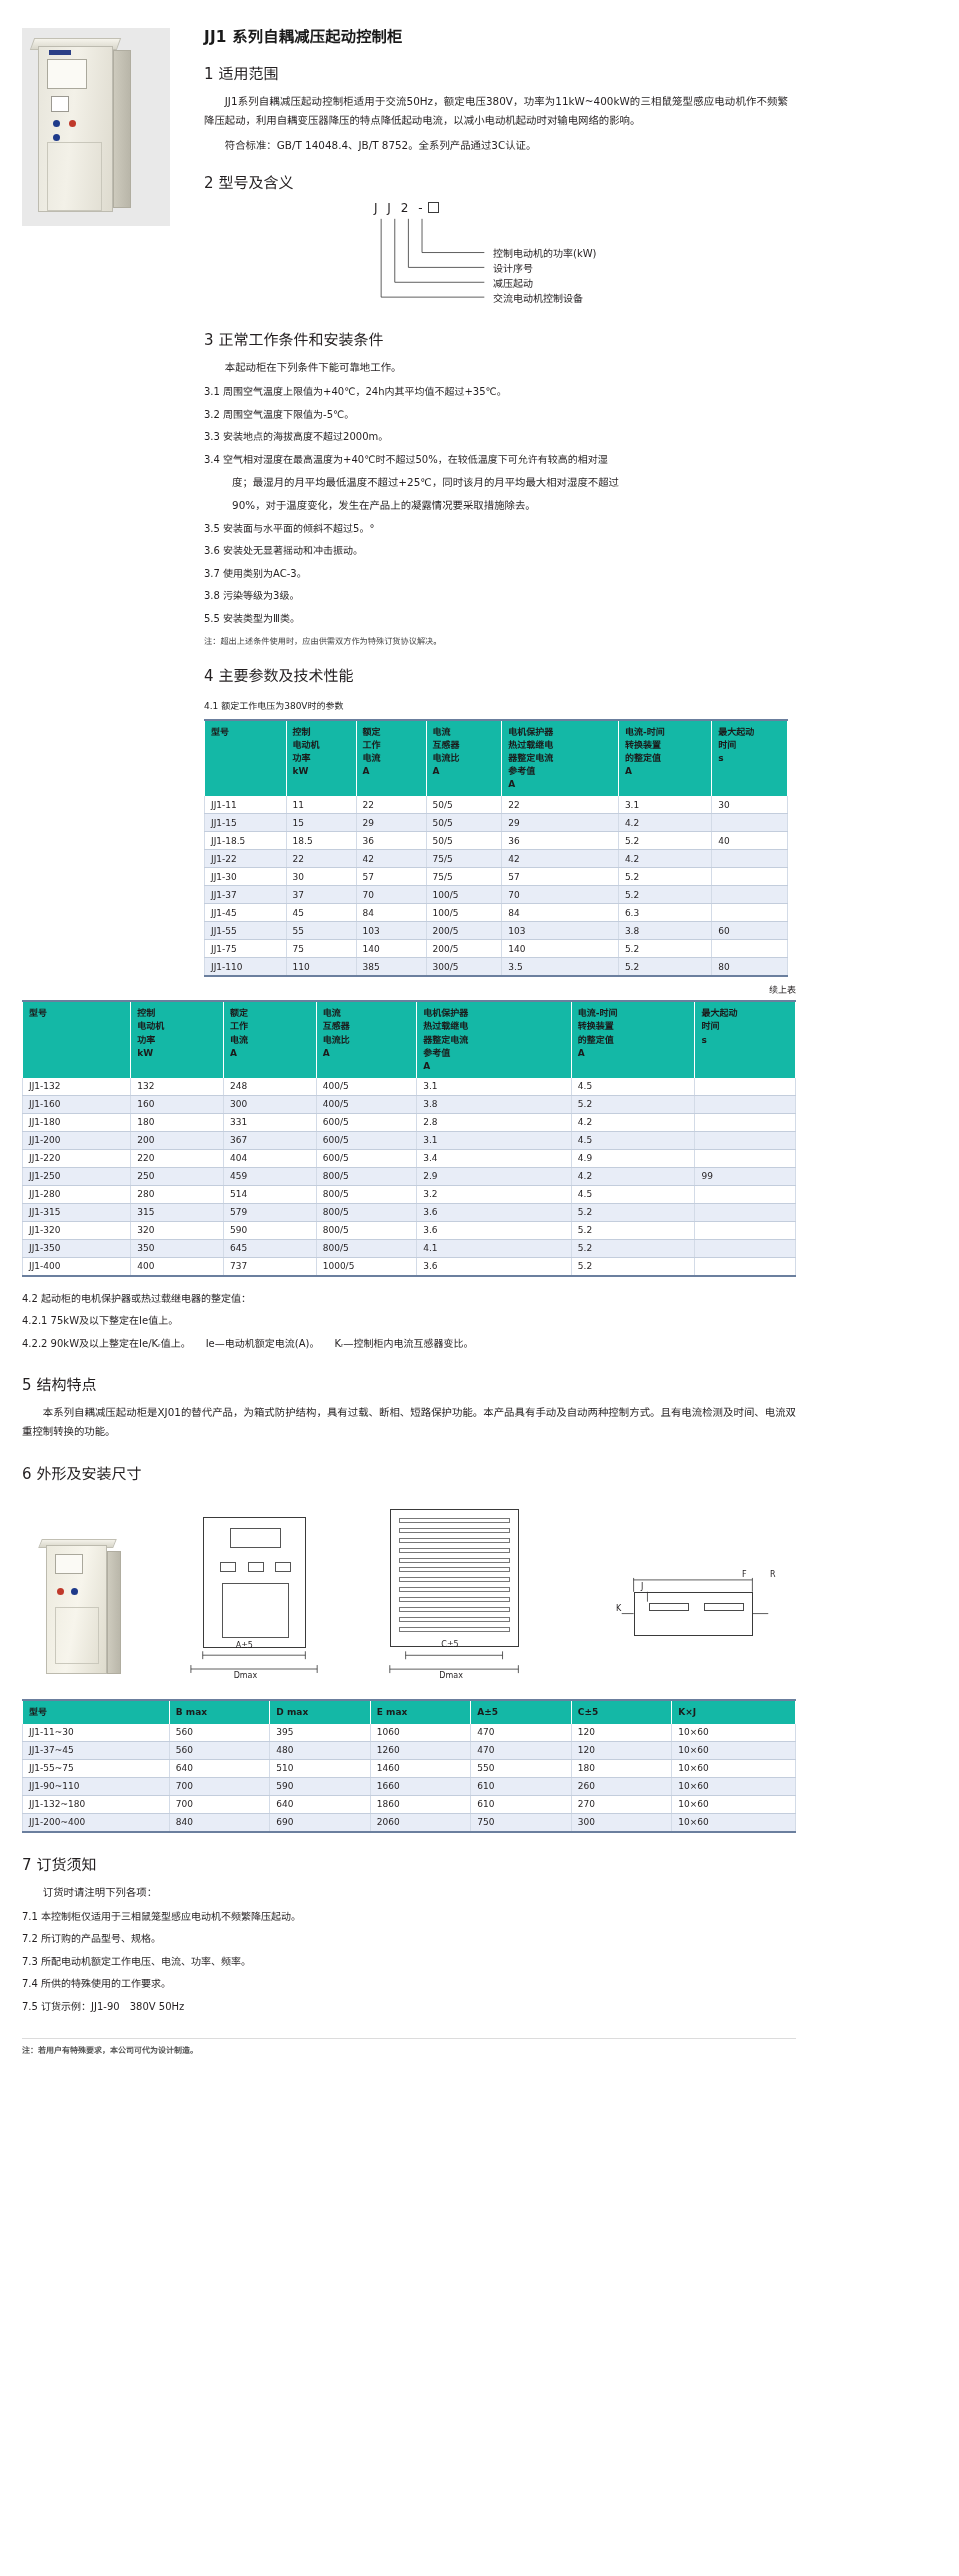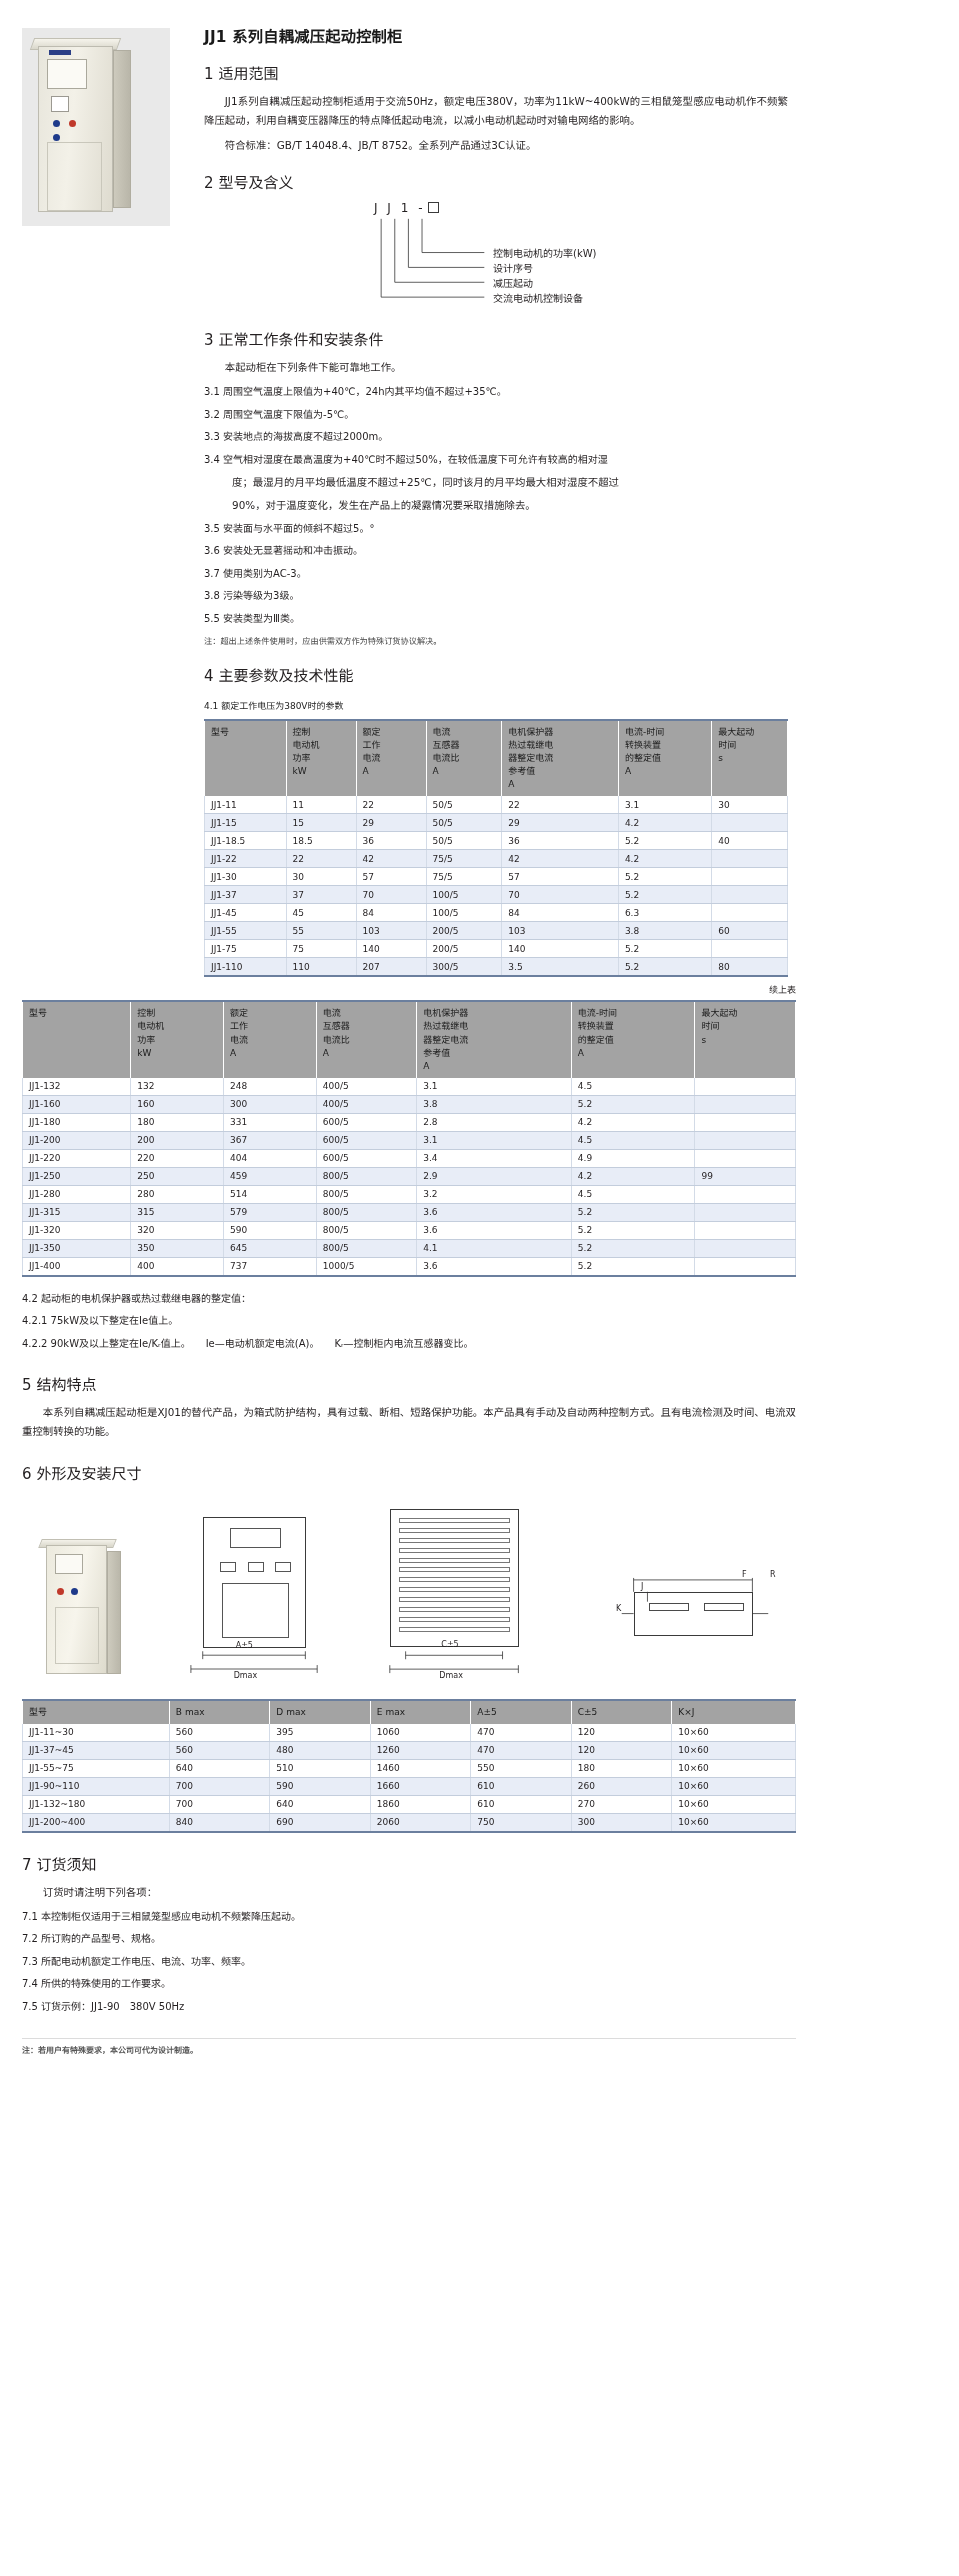--- a/index.html
+++ b/index.html
@@ -69,21 +69,21 @@
     display:inline-block; width:11px; height:11px; border:1px solid #3a3a3a;
     vertical-align: -1px; margin-left:2px;
   }
   .leaders { position:absolute; left:0; top:0; width:100%; height:111px; }
   .mlabel { position:absolute; font-size:10px; white-space:nowrap; }
 
   
   .tbl-caption { font-size: 9px; margin: 14px 0 7px 0; color:#222; }
   table.dt { border-collapse: collapse; width: 100%; font-size: 9px; }
   table.dt th {
-    background: #a3a3a3; color:#1b1b1b; font-weight: normal; text-align:left;
+    background: #14b8a6; color:#1b1b1b; font-weight: bold; text-align:left;
     padding: 5px 6px; vertical-align: top; line-height:1.45;
     border-left: 1px solid #ffffff; border-right: 1px solid #ffffff;
   }
   table.dt thead tr { border-top: 2px solid #6b7f9e; }
   table.dt td {
     padding: 3.5px 6px; vertical-align: middle;
     border-bottom: 1px solid #c3cddc;
     border-left: 1px solid #d3dbe7; border-right: 1px solid #d3dbe7;
   }
   table.dt tbody tr:nth-child(even) { background: #e8edf7; }
@@ -173,21 +173,21 @@
       </h2>
       <p class="para indent">JJ1系列自耦减压起动控制柜适用于交流50Hz，额定电压380V，功率为11kW~400kW的三相鼠笼型感应电动机作不频繁降压起动，利用自耦变压器降压的特点降低起动电流，以减小电动机起动时对输电网络的影响。</p>
       <p class="para indent">符合标准：GB/T 14048.4、JB/T 8752。全系列产品通过3C认证。</p>
 
       <h2 class="sec">
         <span class="num">2</span><span>型号及含义</span>
       </h2>
 
       <div class="model-wrap">
         <div class="model-code">
-          <span>J J 1 -</span><span class="model-box"></span>
+          <span>J J 2 -</span><span class="model-box"></span>
         </div>
         <svg class="leaders" viewBox="0 0 600 112" preserveAspectRatio="none">
           <line x1="224" y1="18" x2="224" y2="52" stroke="#333" stroke-width="0.8"></line>
           <line x1="224" y1="52" x2="288" y2="52" stroke="#333" stroke-width="0.8"></line>
           <line x1="210" y1="18" x2="210" y2="67" stroke="#333" stroke-width="0.8"></line>
           <line x1="210" y1="67" x2="288" y2="67" stroke="#333" stroke-width="0.8"></line>
           <line x1="196" y1="18" x2="196" y2="82" stroke="#333" stroke-width="0.8"></line>
           <line x1="196" y1="82" x2="288" y2="82" stroke="#333" stroke-width="0.8"></line>
           <line x1="182" y1="18" x2="182" y2="97" stroke="#333" stroke-width="0.8"></line>
           <line x1="182" y1="97" x2="288" y2="97" stroke="#333" stroke-width="0.8"></line>
@@ -342,21 +342,21 @@
               <td>75</td>
               <td>140</td>
               <td>200/5</td>
               <td>140</td>
               <td>5.2</td>
               <td class="span-cell"></td>
             </tr>
             <tr>
               <td>JJ1-110</td>
               <td>110</td>
-              <td>207</td>
+              <td>385</td>
               <td>300/5</td>
               <td>3.5</td>
               <td>5.2</td>
               <td class="span-cell">80</td>
             </tr>
           </tbody>
       </table>
 
     </div>
   </div>

